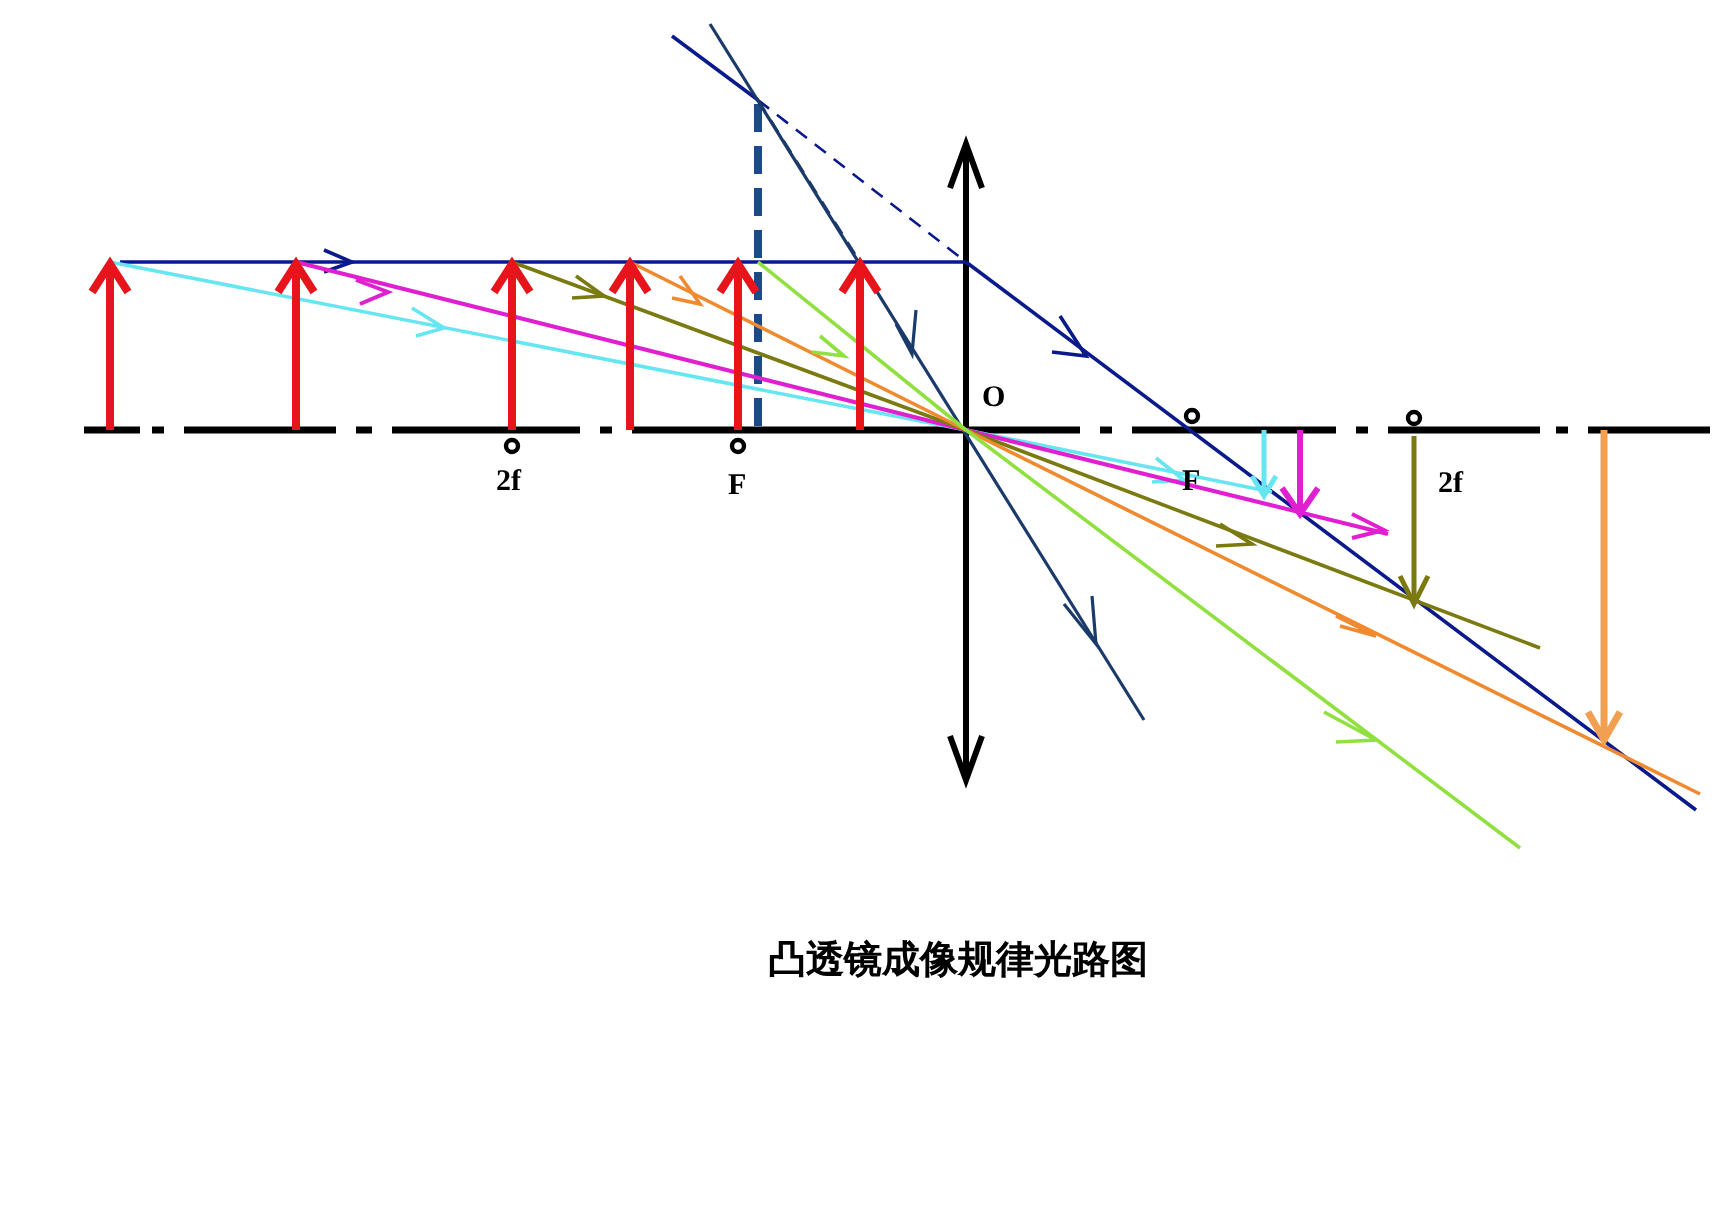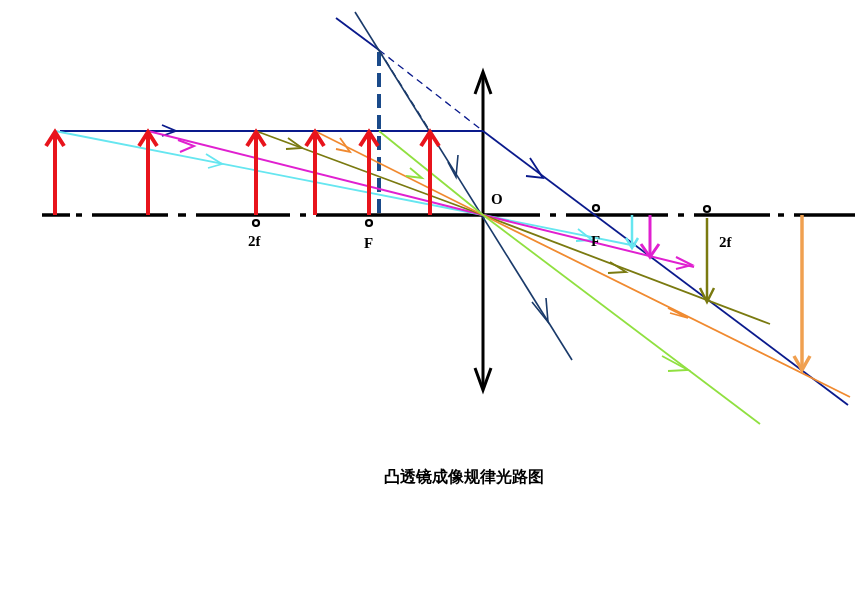--- a/index.html
+++ b/index.html
@@ -1,19 +1,19 @@
 <!DOCTYPE html>
 <html><head>
 <meta charset="utf-8">
 <style>
   html, body { margin: 0; padding: 0; background: #ffffff; }
   body { width: 860px; height: 607px; position: relative; overflow: hidden; font-family: "DejaVu Serif", serif; }
   #diagram { position: absolute; left: 0; top: 0; }
   .lbl { position: absolute; font-family: "Liberation Serif", "DejaVu Serif", serif; font-weight: bold; font-size: 15px; color: #000; line-height: 1; }
-  .caption { position: absolute; left: 384px; top: 467px; font-family: "DejaVu Sans", sans-serif; font-weight: bold; font-size: 16px; color: #000; letter-spacing: 0px; }
+  .caption { position: absolute; left: 384px; top: 467px; font-family: "DejaVu Sans", sans-serif; font-weight: bold; font-size: 19px; color: #000; letter-spacing: 0px; }
 </style>
 </head>
 <body>
 
 <svg id="diagram" width="860" height="607" viewBox="0 0 860 607" xmlns="http://www.w3.org/2000/svg">
   <defs>
     <marker id="hd-red" markerWidth="10" markerHeight="10" refX="5" refY="5" orient="auto" markerUnits="userSpaceOnUse"></marker>
   </defs>
 
   <g stroke="#000" stroke-width="3.5">

